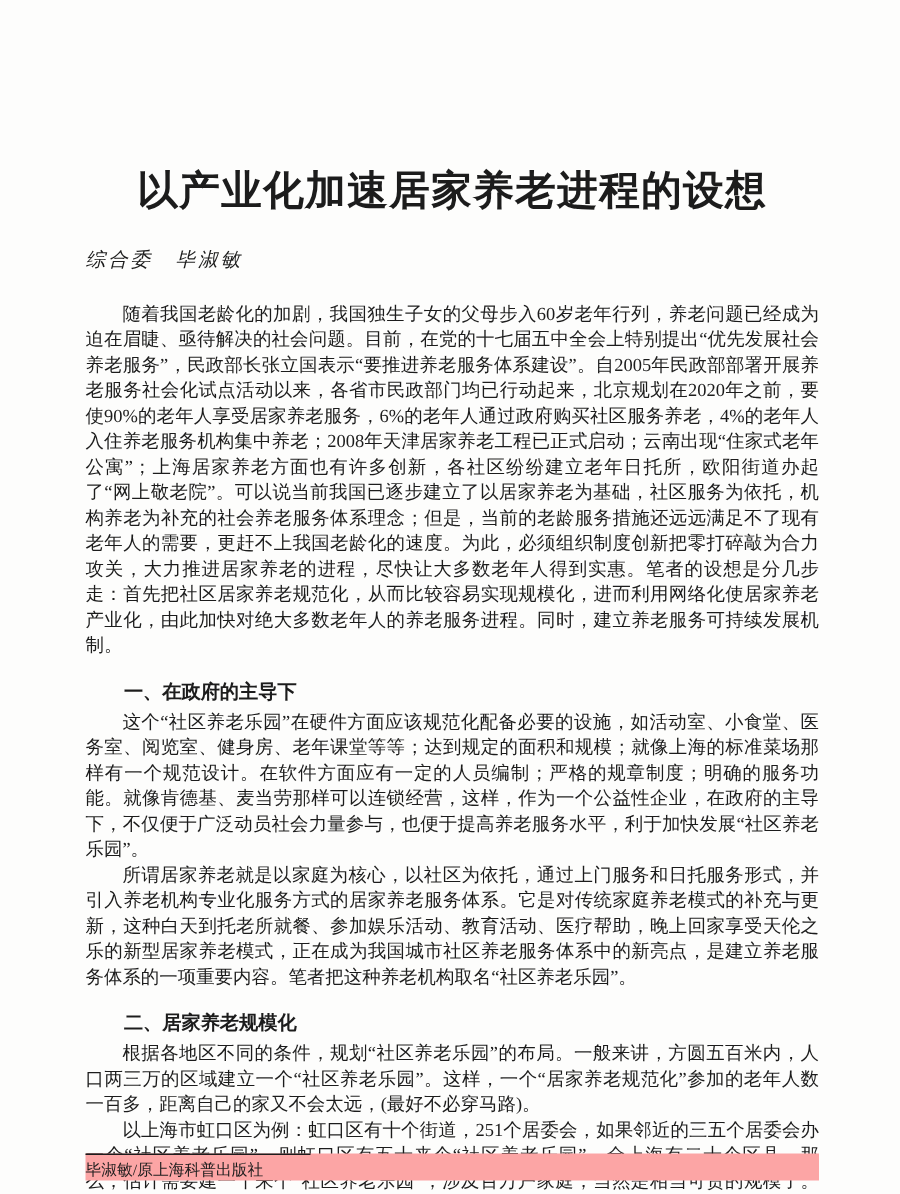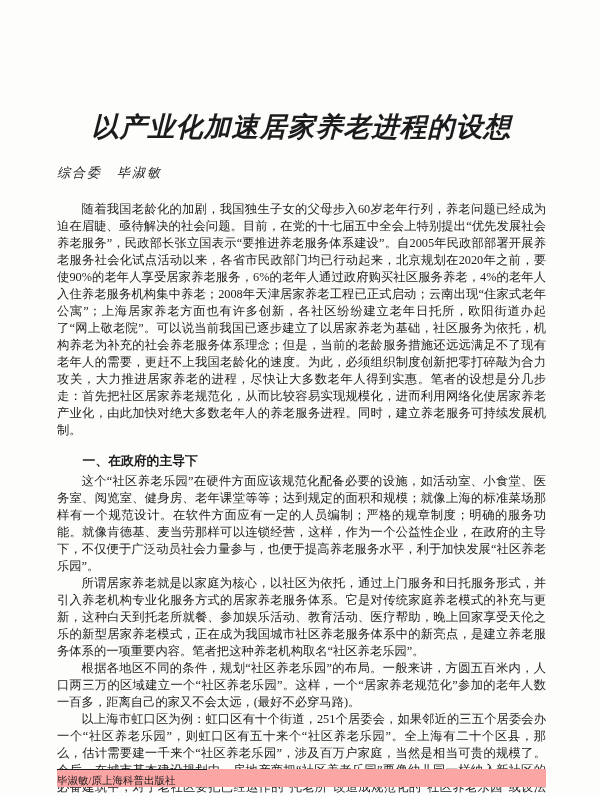--- a/index.html
+++ b/index.html
@@ -24,21 +24,20 @@
     left: 57px;
     width: 489px;
   }
   .title {
     margin: 112px 0 0 0;
     font-size: 27px;
     font-weight: bold;
     text-align: center;
     letter-spacing: 1px;
     line-height: 1.15;
-    font-style: italic;
   }
   .authors {
     margin-top: 21px;
     font-size: 13px;
     text-align: left;
     letter-spacing: 2px;
     font-style: italic;
   }
   .body-text {
     margin: 0;
@@ -87,20 +86,21 @@
     <div class="authors">综合委　毕淑敏</div>
 
     <p class="body-text intro">随着我国老龄化的加剧，我国独生子女的父母步入60岁老年行列，养老问题已经成为迫在眉睫、亟待解决的社会问题。目前，在党的十七届五中全会上特别提出“优先发展社会养老服务”，民政部长张立国表示“要推进养老服务体系建设”。自2005年民政部部署开展养老服务社会化试点活动以来，各省市民政部门均已行动起来，北京规划在2020年之前，要使90%的老年人享受居家养老服务，6%的老年人通过政府购买社区服务养老，4%的老年人入住养老服务机构集中养老；2008年天津居家养老工程已正式启动；云南出现“住家式老年公寓”；上海居家养老方面也有许多创新，各社区纷纷建立老年日托所，欧阳街道办起了“网上敬老院”。可以说当前我国已逐步建立了以居家养老为基础，社区服务为依托，机构养老为补充的社会养老服务体系理念；但是，当前的老龄服务措施还远远满足不了现有老年人的需要，更赶不上我国老龄化的速度。为此，必须组织制度创新把零打碎敲为合力攻关，大力推进居家养老的进程，尽快让大多数老年人得到实惠。笔者的设想是分几步走：首先把社区居家养老规范化，从而比较容易实现规模化，进而利用网络化使居家养老产业化，由此加快对绝大多数老年人的养老服务进程。同时，建立养老服务可持续发展机制。</p>
 
     <h2 class="section-heading">一、在政府的主导下</h2>
 
     <p class="body-text">这个“社区养老乐园”在硬件方面应该规范化配备必要的设施，如活动室、小食堂、医务室、阅览室、健身房、老年课堂等等；达到规定的面积和规模；就像上海的标准菜场那样有一个规范设计。在软件方面应有一定的人员编制；严格的规章制度；明确的服务功能。就像肯德基、麦当劳那样可以连锁经营，这样，作为一个公益性企业，在政府的主导下，不仅便于广泛动员社会力量参与，也便于提高养老服务水平，利于加快发展“社区养老乐园”。</p>
 
     <p class="body-text">所谓居家养老就是以家庭为核心，以社区为依托，通过上门服务和日托服务形式，并引入养老机构专业化服务方式的居家养老服务体系。它是对传统家庭养老模式的补充与更新，这种白天到托老所就餐、参加娱乐活动、教育活动、医疗帮助，晚上回家享受天伦之乐的新型居家养老模式，正在成为我国城市社区养老服务体系中的新亮点，是建立养老服务体系的一项重要内容。笔者把这种养老机构取名“社区养老乐园”。</p>
 
+    <h2 class="section-heading">二、居家养老规模化</h2>
 
     <p class="body-text">根据各地区不同的条件，规划“社区养老乐园”的布局。一般来讲，方圆五百米内，人口两三万的区域建立一个“社区养老乐园”。这样，一个“居家养老规范化”参加的老年人数一百多，距离自己的家又不会太远，(最好不必穿马路)。</p>
 
     <p class="body-text">以上海市虹口区为例：虹口区有十个街道，251个居委会，如果邻近的三五个居委会办一个“社区养老乐园”，则虹口区有五十来个“社区养老乐园”。全上海有二十个区县，那么，估计需要建一千来个“社区养老乐园”，涉及百万户家庭，当然是相当可贵的规模了。今后，在城市基本建设规划中，房地产商把“社区养老乐园”要像幼儿园一样纳入新社区的必备建筑中，对于老社区要把已经运作的“托老所”改造成规范化的“社区养老乐园”或设法腾出公共用房来办“社区养老乐园”。</p>
   </div>
 
   <div class="footnote-block">
     <hr class="footnote-rule">
     <div class="footnote-text">毕淑敏/原上海科普出版社</div>
   </div>

